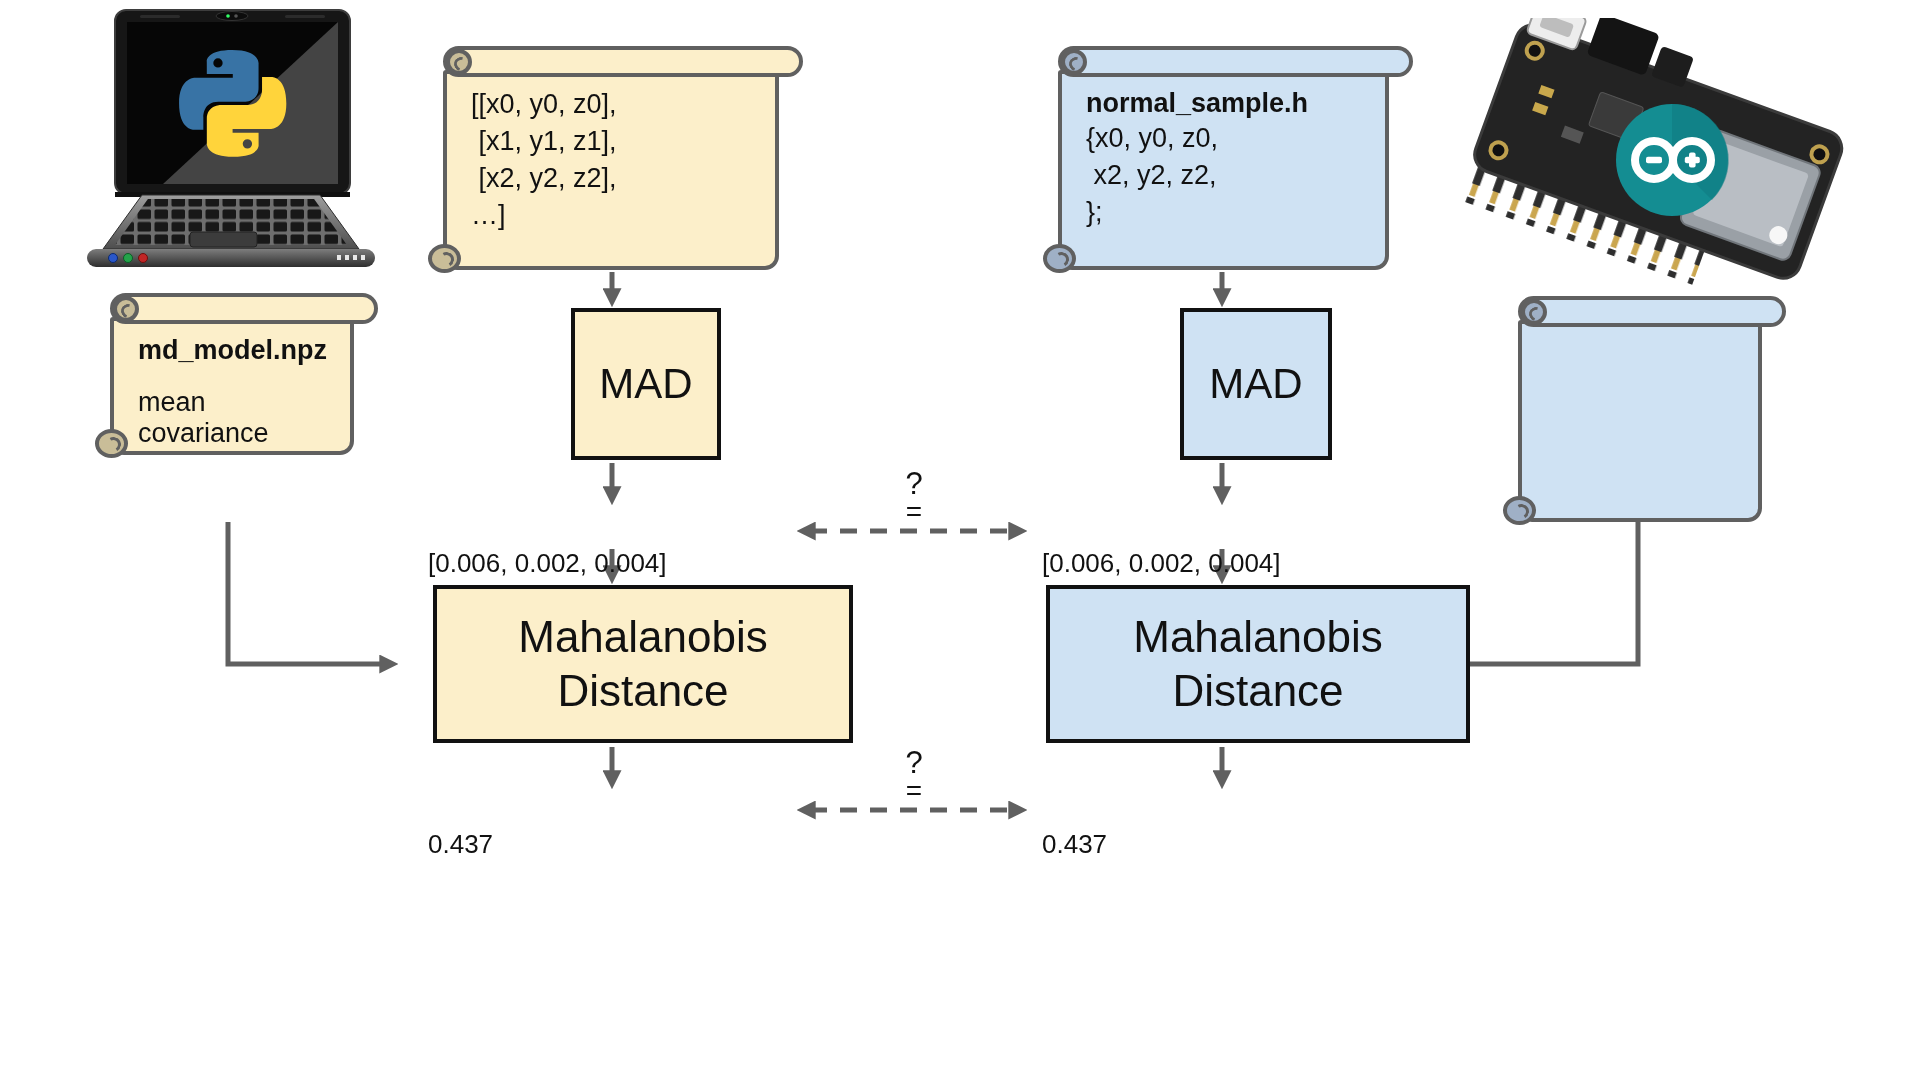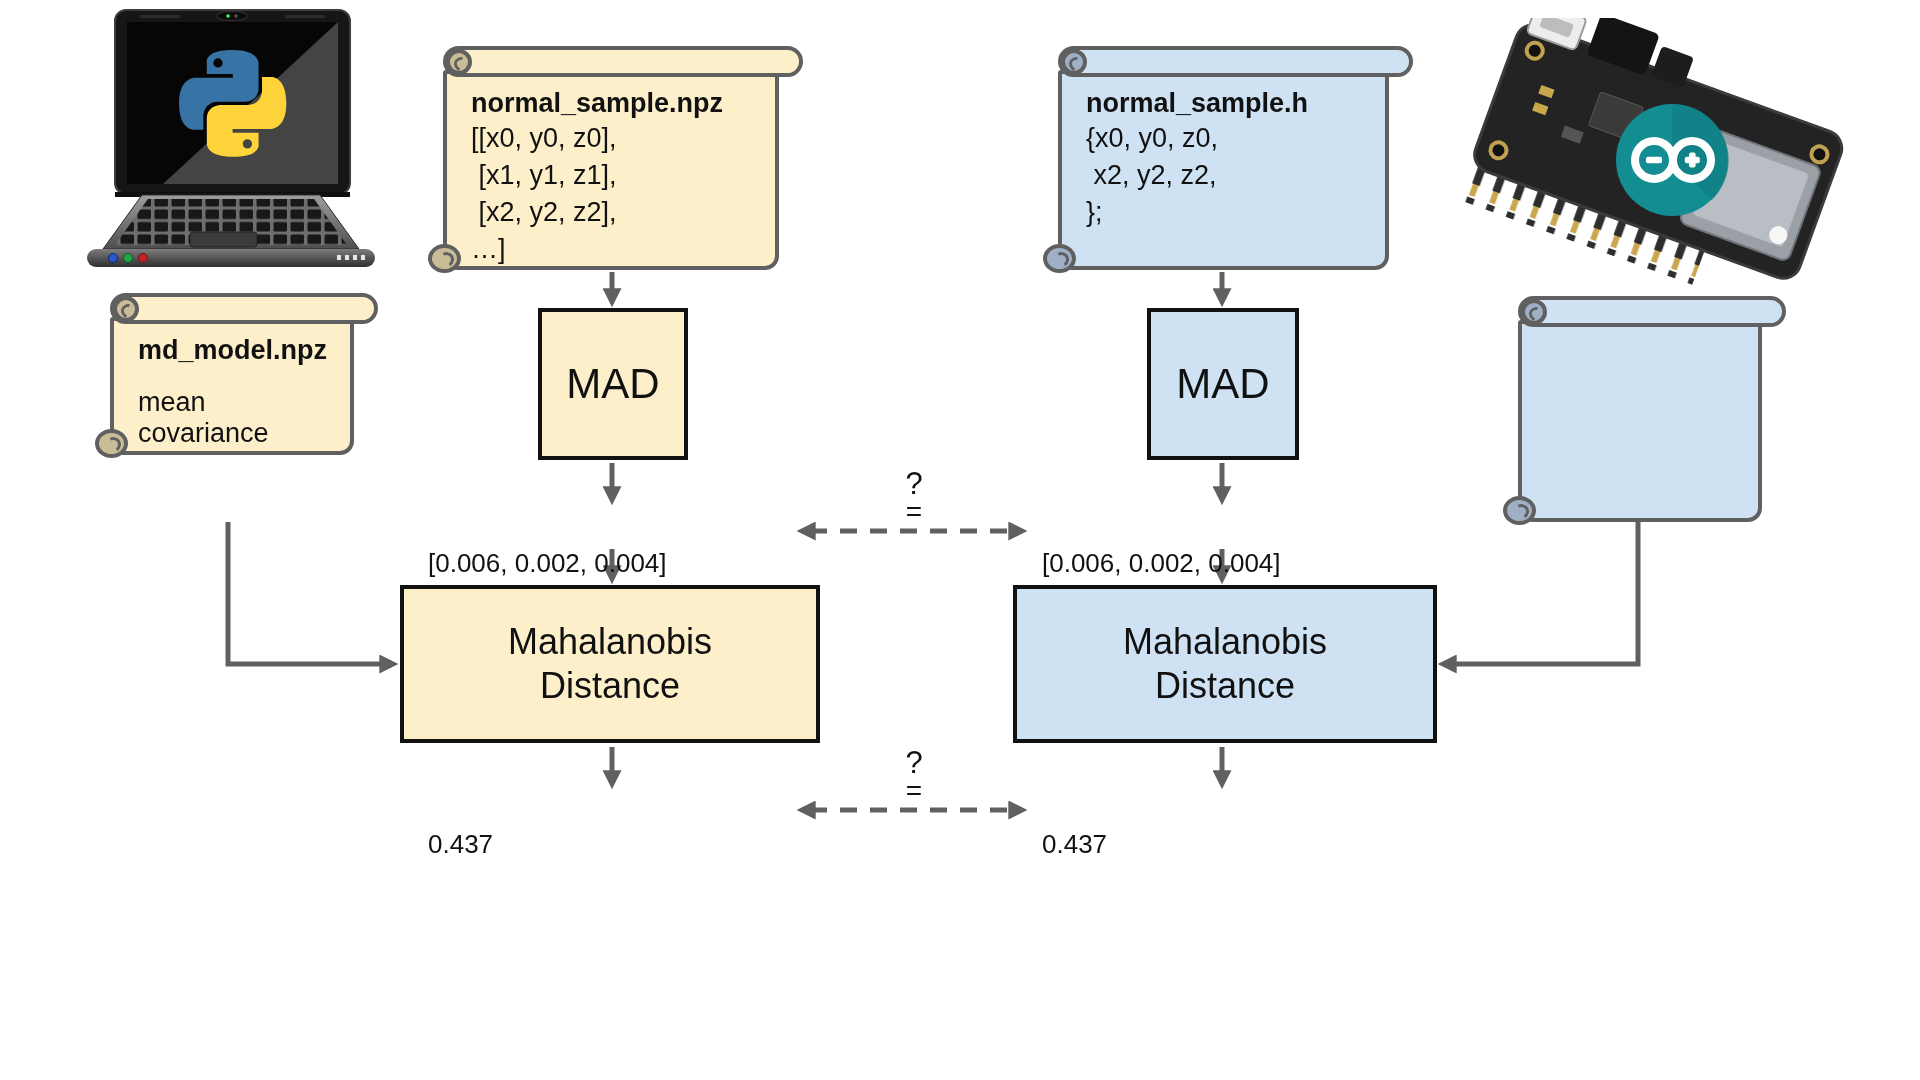--- a/index.html
+++ b/index.html
@@ -24,25 +24,25 @@
       border:3px solid #606060;border-left-color:transparent;border-bottom-color:transparent;transform:rotate(15deg);}
   .scroll .content{position:absolute;left:28px;top:40px;right:28px;z-index:4;font-size:27px;}
   .scroll .stitle{font-weight:700;line-height:34px;white-space:pre;}
   .scroll .sline{white-space:pre;}
   .scroll.sample .sline{line-height:37px;}
   .scroll.model .slines{margin-top:20px;}
   .scroll.model .sline{line-height:31px;}
 
   
   .pbox{position:absolute;display:flex;align-items:center;justify-content:center;text-align:center;
-        border:4.5px solid #111;box-sizing:border-box;}
+        border:4.5px solid #111;box-sizing:border-box;margin-left:33px;}
   .pbox.yellow{background:#fcefca;}
   .pbox.blue{background:#cfe2f3;}
   .mad{font-size:42px;}
-  .dist{font-size:36px;line-height:1.22;white-space:pre-line;}
+  .dist{font-size:44px;line-height:1.22;white-space:pre-line;}
 
   
   .val{position:absolute;width:360px;font-size:26px;white-space:pre;margin-top:35px;}
   .cmp-q{position:absolute;width:80px;text-align:center;font-size:31px;font-weight:400;}
   .cmp-e{position:absolute;width:80px;text-align:center;font-size:28px;}
 
   .artwrap{position:absolute;}
 </style>
 </head>
 <body>
@@ -159,21 +159,20 @@
       <rect x="224" y="134.5" width="6.6" height="15" rx="2" fill="#ffffff"></rect>
     </svg>
   </div>
 
   <div class="scroll yellow sample" style="left:443px;top:46px;width:360px;height:224px;z-index:2">
     <div class="sbody"></div>
     <div class="roll"></div>
     <div class="spiral"></div>
     <div class="curl"></div>
     <div class="content">
-      <div class="stitle">normal_sample.npz</div>
       <div class="slines">
         <div class="sline">[[x0, y0, z0],</div>
         <div class="sline"> [x1, y1, z1],</div>
         <div class="sline"> [x2, y2, z2],</div>
         <div class="sline">…]</div>
       </div>
     </div>
   </div>
 
   <div class="scroll yellow model" style="left:110px;top:293px;width:268px;height:162px;z-index:2">

